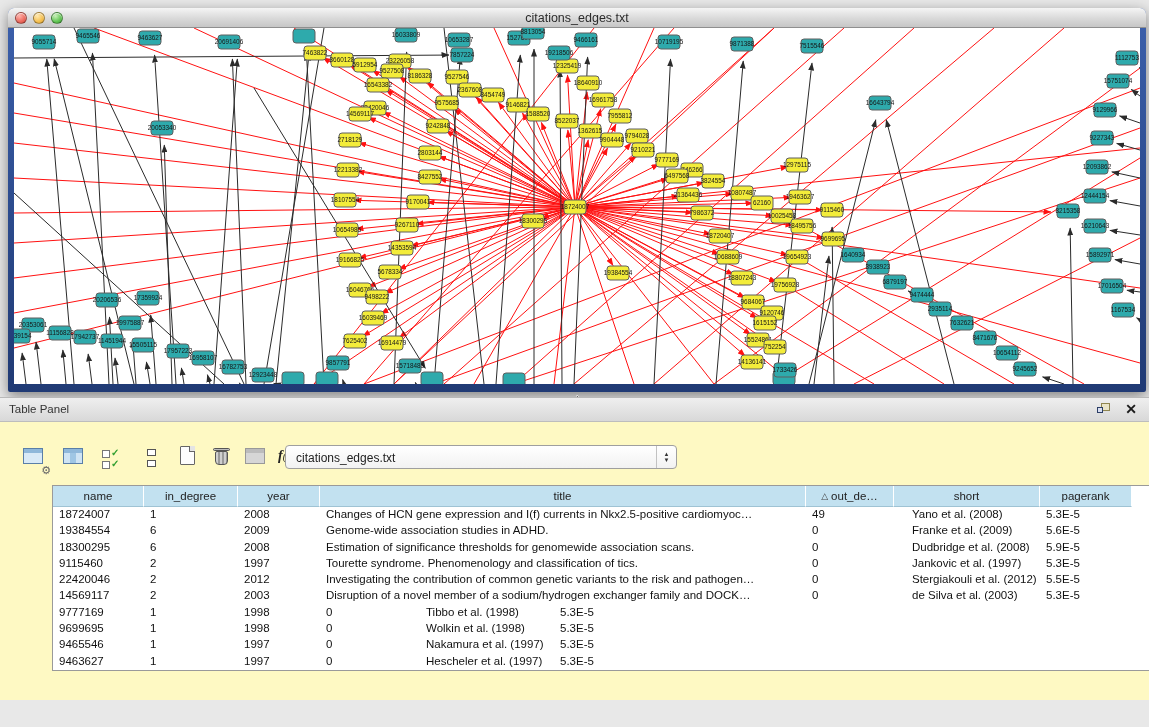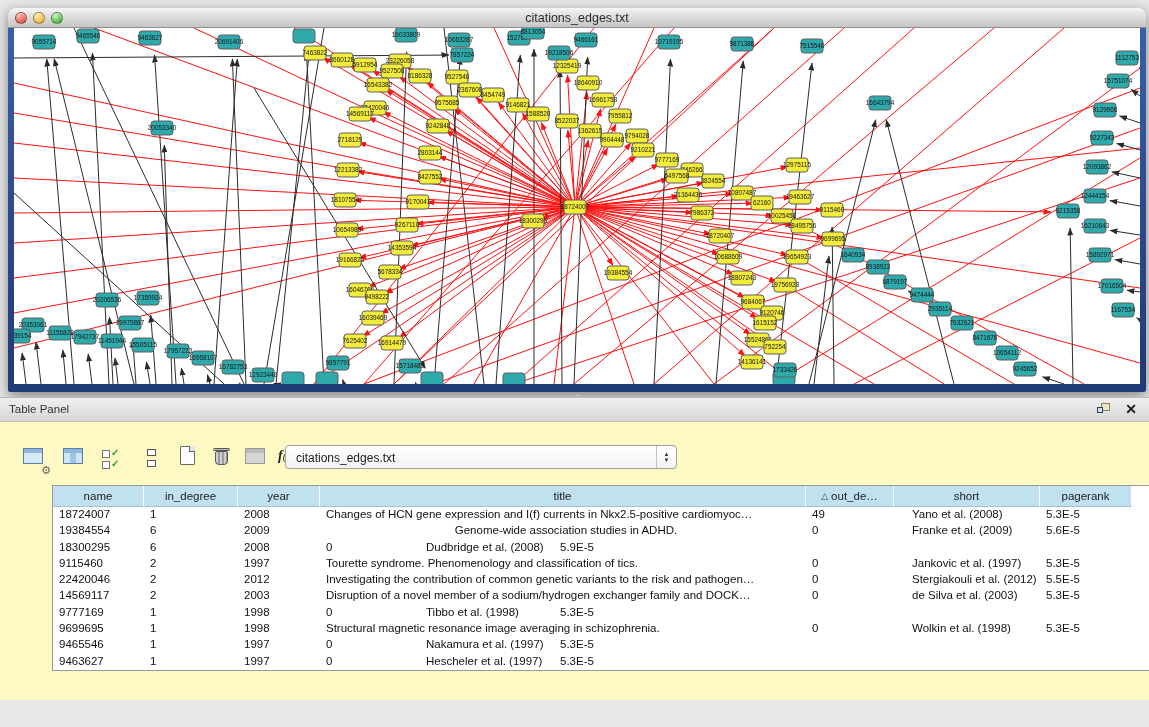--- a/index.html
+++ b/index.html
@@ -647,29 +647,30 @@
             <div class="td" style="width: 82px;">2008</div>
             <div class="td" style="width: 486px;">Changes of HCN gene expression and I(f) currents in Nkx2.5-positive cardiomyoc…</div>
             <div class="td" style="width: 88px;">49</div>
             <div class="td short-col" style="width: 146px;">Yano et al. (2008)</div>
             <div class="td" style="width: 92px;">5.3E-5</div>
           </div>
           <div class="tr">
             <div class="td" style="width: 91px;">19384554</div>
             <div class="td" style="width: 94px;">6</div>
             <div class="td" style="width: 82px;">2009</div>
-            <div class="td" style="width: 486px; text-align: center;">Genome-wide association studies in ADHD.</div>
+            <div class="td" style="width: 486px;">Genome-wide association studies in ADHD.</div>
             <div class="td" style="width: 88px;">0</div>
             <div class="td short-col" style="width: 146px;">Franke et al. (2009)</div>
             <div class="td" style="width: 92px;">5.6E-5</div>
           </div>
           <div class="tr">
             <div class="td" style="width: 91px;">18300295</div>
             <div class="td" style="width: 94px;">6</div>
             <div class="td" style="width: 82px;">2008</div>
+            <div class="td" style="width: 486px;">Estimation of significance thresholds for genomewide association scans.</div>
             <div class="td" style="width: 88px;">0</div>
             <div class="td short-col" style="width: 146px;">Dudbridge et al. (2008)</div>
             <div class="td" style="width: 92px;">5.9E-5</div>
           </div>
           <div class="tr">
             <div class="td" style="width: 91px;">9115460</div>
             <div class="td" style="width: 94px;">2</div>
             <div class="td" style="width: 82px;">1997</div>
             <div class="td" style="width: 486px;">Tourette syndrome. Phenomenology and classification of tics.</div>
             <div class="td" style="width: 88px;">0</div>
@@ -699,21 +700,20 @@
             <div class="td" style="width: 94px;">1</div>
             <div class="td" style="width: 82px;">1998</div>
             <div class="td" style="width: 88px;">0</div>
             <div class="td short-col" style="width: 146px;">Tibbo et al. (1998)</div>
             <div class="td" style="width: 92px;">5.3E-5</div>
           </div>
           <div class="tr">
             <div class="td" style="width: 91px;">9699695</div>
             <div class="td" style="width: 94px;">1</div>
             <div class="td" style="width: 82px;">1998</div>
-            <div class="td" style="width: 486px;">Structural magnetic resonance image averaging in schizophrenia.</div>
             <div class="td" style="width: 88px;">0</div>
             <div class="td short-col" style="width: 146px;">Wolkin et al. (1998)</div>
             <div class="td" style="width: 92px;">5.3E-5</div>
           </div>
           <div class="tr">
             <div class="td" style="width: 91px;">9465546</div>
             <div class="td" style="width: 94px;">1</div>
             <div class="td" style="width: 82px;">1997</div>
             <div class="td" style="width: 88px;">0</div>
             <div class="td short-col" style="width: 146px;">Nakamura et al. (1997)</div>

